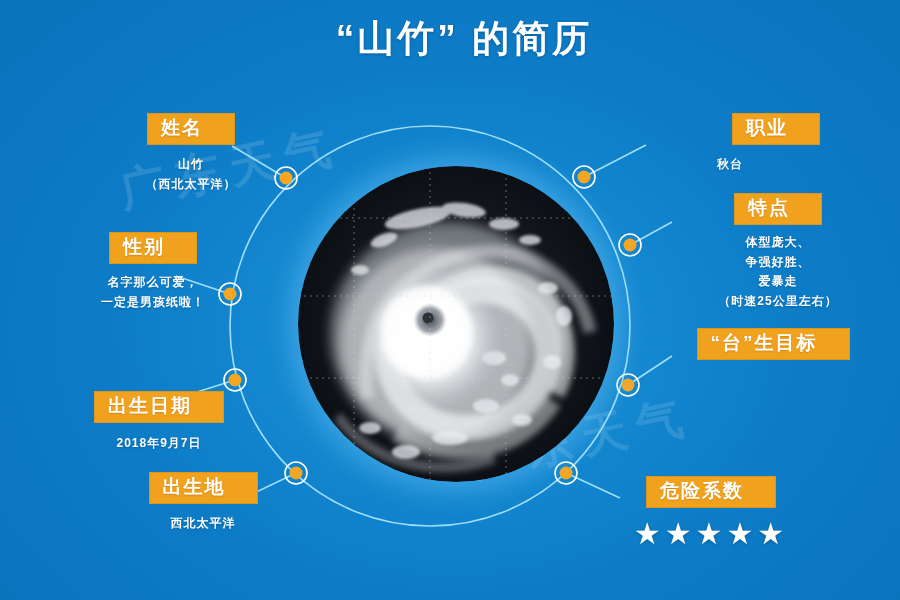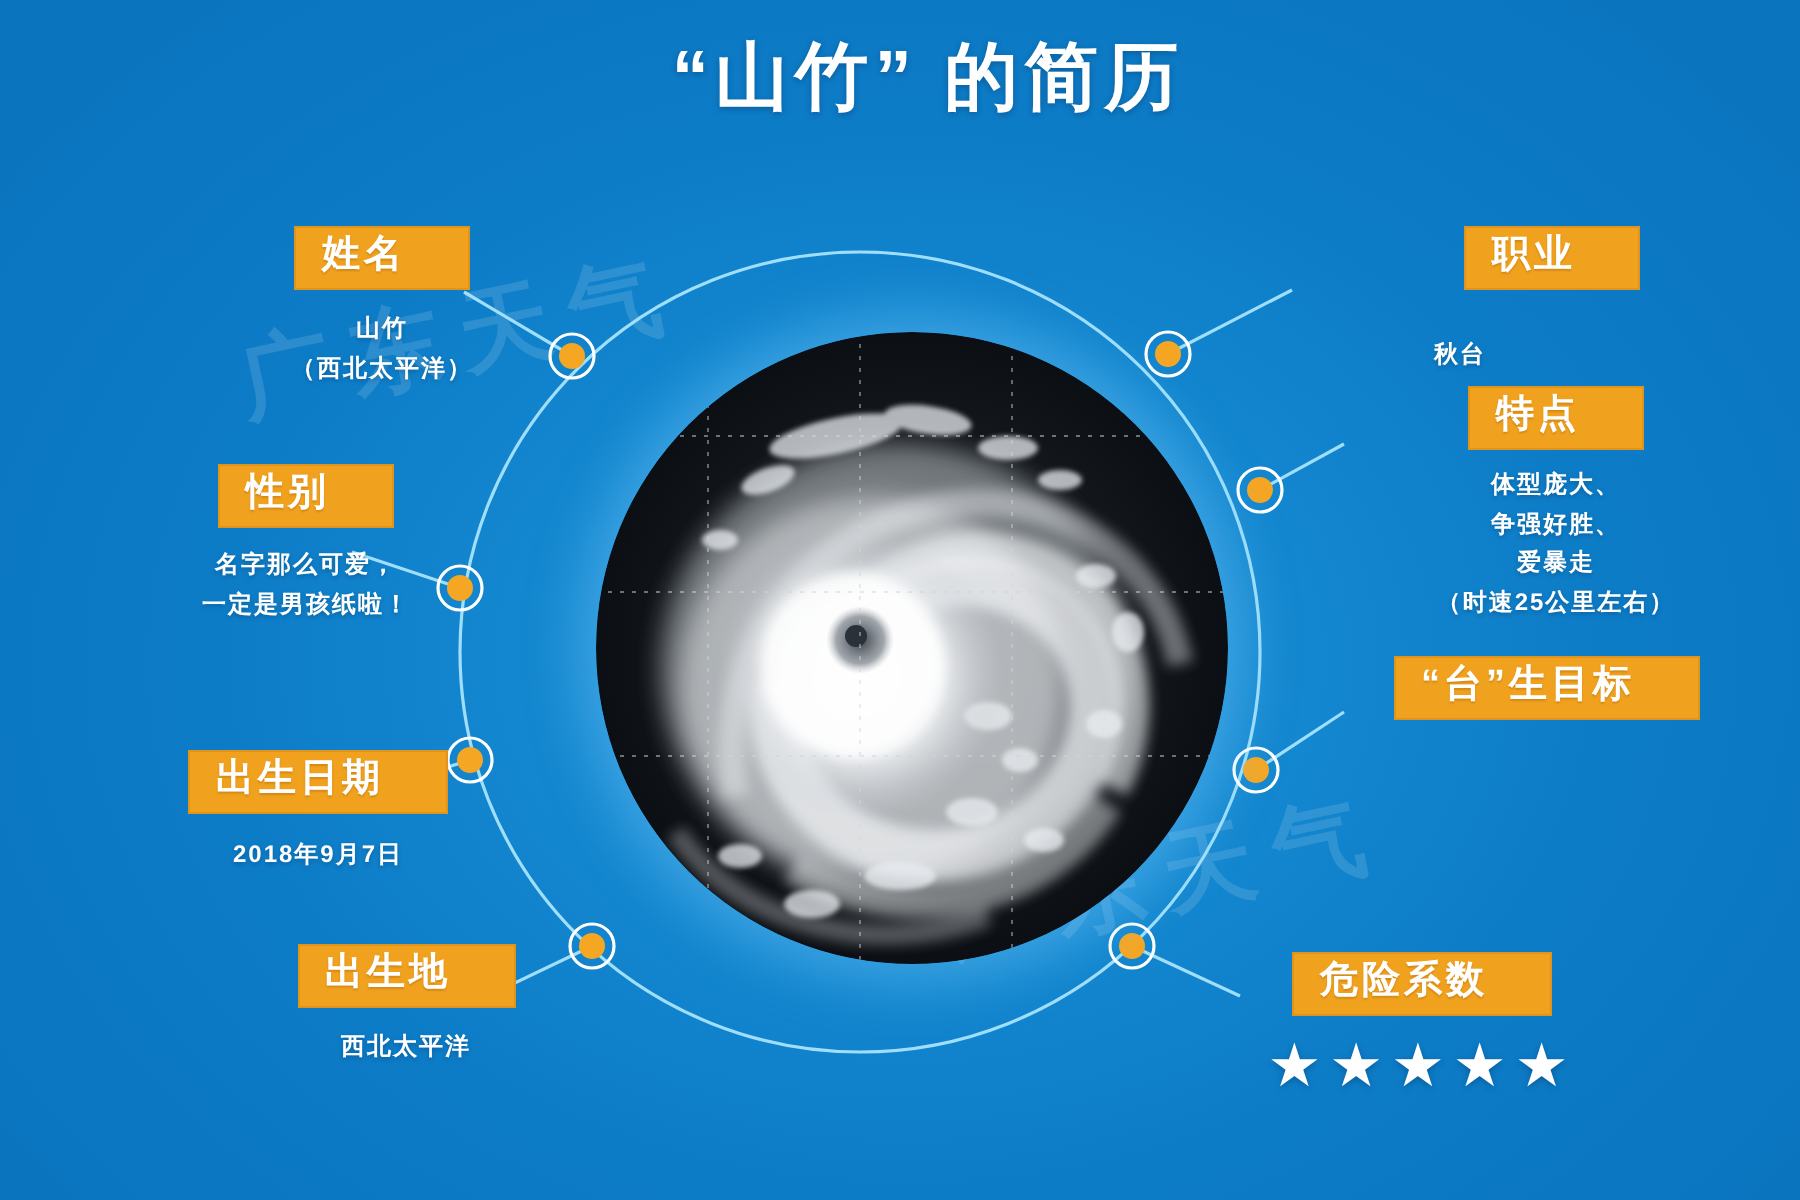--- a/index.html
+++ b/index.html
@@ -80,21 +80,21 @@
   .stars {
     color:#ffffff;
     font-size:30px;
     letter-spacing:4px;
     line-height:1.1;
     text-shadow:0 1px 3px rgba(0,50,90,.4);
   }
   
   #b-name    { left:96px;  top:113px; width:190px; }
   #b-gender  { left:58px;  top:232px; width:190px; }
-  #b-birth   { left:64px;  top:375px; width:190px; }
+  #b-birth   { left:64px;  top:391px; width:190px; }
   #b-place   { left:110px; top:472px; width:186px; }
   #b-job     { left:640px; top:113px; width:180px; }
   #b-feature { left:668px; top:193px; width:220px; }
   #b-goal    { left:656px; top:328px; width:234px; }
   #b-danger  { left:616px; top:476px; width:190px; }
 </style>
 </head>
 <body>
 
 <div id="stage">
@@ -272,21 +272,21 @@
     </div>
     <div class="body-text ctr" style="margin-top:10px">
       <div>西北太平洋</div>
     </div>
   </div>
 
   <div class="block" id="b-job">
     <div style="text-align:right">
       <span class="tag">职业</span>
     </div>
-    <div class="body-text ctr" style="margin-top:23px">
+    <div class="body-text ctr" style="margin-top:10px">
       <div>秋台</div>
     </div>
   </div>
 
   <div class="block" id="b-feature">
     <div style="text-align:center">
       <span class="tag">特点</span>
     </div>
     <div class="body-text ctr" style="margin-top:8px">
       <div>体型庞大、</div>

